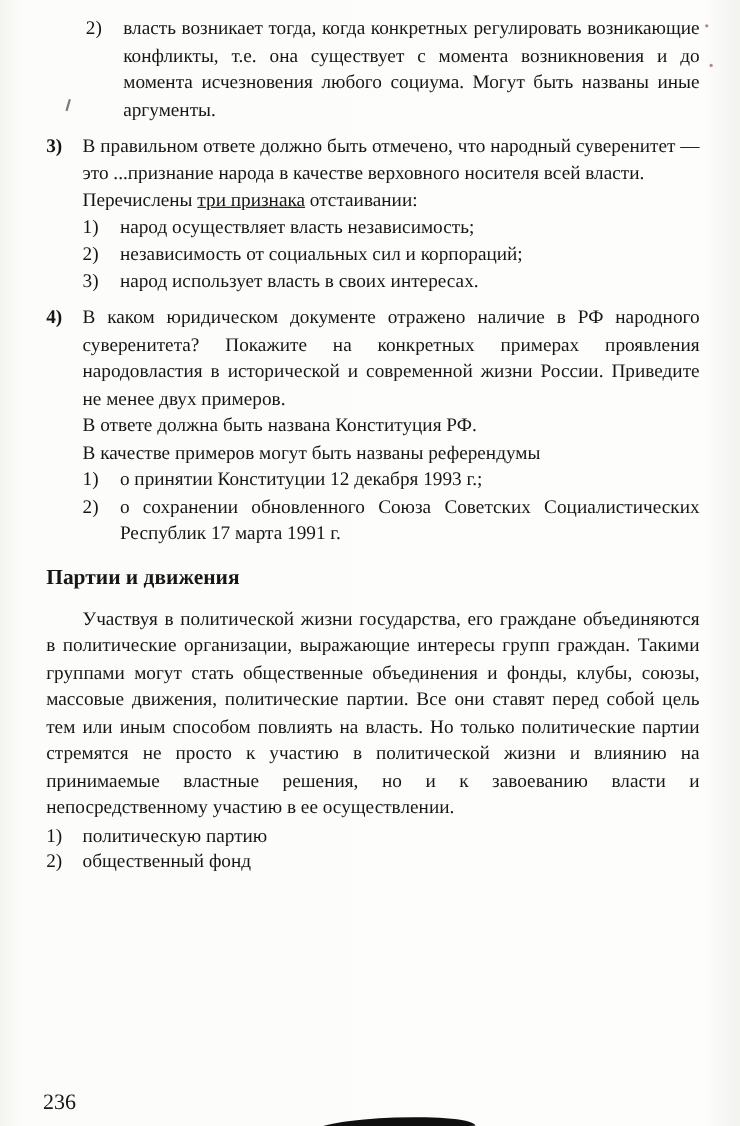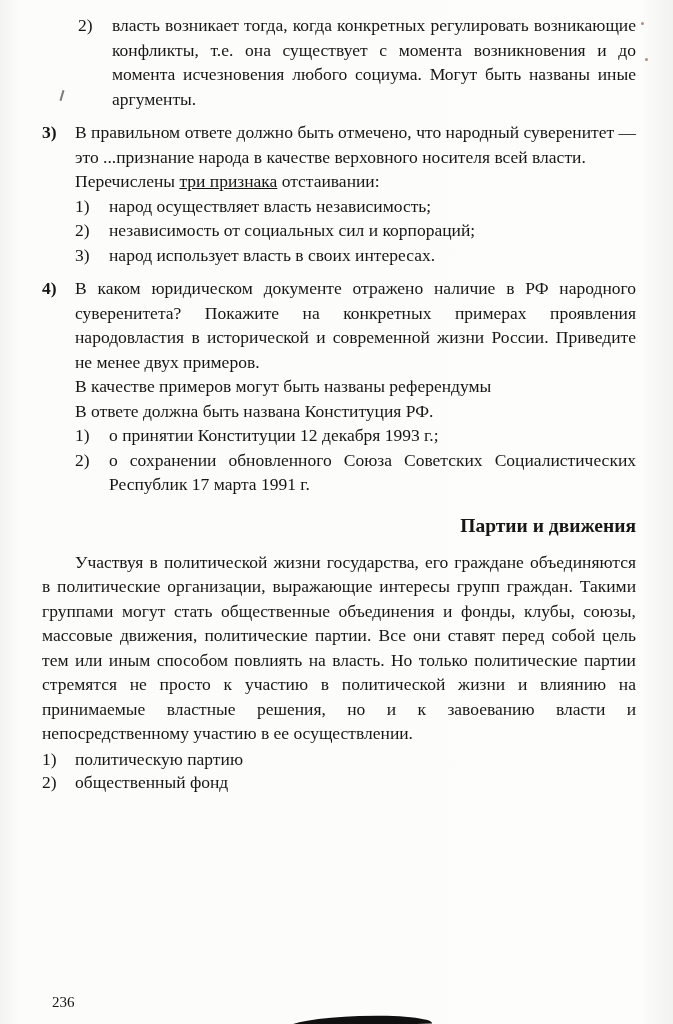--- a/index.html
+++ b/index.html
@@ -21,28 +21,28 @@
   .just { text-align:justify; }
   .b { font-weight:bold; }
   .u { text-decoration:underline;margin-top:24px; }
   .li { display:flex; }
   .li > .num { flex:0 0 33px; }
   .li > .body { flex:1; min-width:0; }
   .sub > .num { flex-basis:34px; }
   .indented { margin-left:36px; }
   .gap { margin-top:9px; }
   .heading {
-    font-size:19.5px; font-weight:bold; text-align:right;
+    font-size:19.5px; font-weight:bold; text-align:left;
     line-height:27px; margin:15px 0 11px;
   }
   .para { text-align:justify; text-indent:33px; }
   .options { line-height:23.5px; margin-top:2px; }
   .pagenum {
-    position:absolute; left:52px; bottom:11px;
-    font-size:15px; line-height:22px;
+    position:absolute; left:39px; bottom:11px;
+    font-size:20px; line-height:22px;
   }
   .artifact-bottom {
     position:absolute; left:286px; bottom:-2px; width:146px; height:10px;
     background:#101010; border-radius:50% 50% 0 0 / 100% 100% 0 0;
     transform:rotate(-2deg);
   }
   .artifact-tick {
     position:absolute; left:61px; top:90px; width:2px; height:11px;
     background:#7b7b76; transform:rotate(16deg);
   }
@@ -77,22 +77,22 @@
         <span class="num">3)</span>
         <div class="body just">народ использует власть в своих интересах.</div>
       </div>
     </div>
   </div>
 
   <div class="li gap">
     <span class="num b">4)</span>
     <div class="body">
       <div class="just">В каком юридическом документе отражено наличие в РФ народного суверенитета? Покажите на конкретных примерах проявления народовластия в исторической и современной жизни России. Приведите не менее двух примеров.</div>
+      <div class="just">В ответе должна быть названа Конституция РФ.</div>
       <div class="just">В качестве примеров могут быть названы референдумы</div>
-      <div class="just">В ответе должна быть названа Конституция РФ.</div>
       <div class="li sub">
         <span class="num">1)</span>
         <div class="body just">о принятии Конституции 12 декабря 1993 г.;</div>
       </div>
       <div class="li sub">
         <span class="num">2)</span>
         <div class="body just">о сохранении обновленного Союза Советских Социалистических Республик 17 марта 1991 г.</div>
       </div>
     </div>
   </div>

